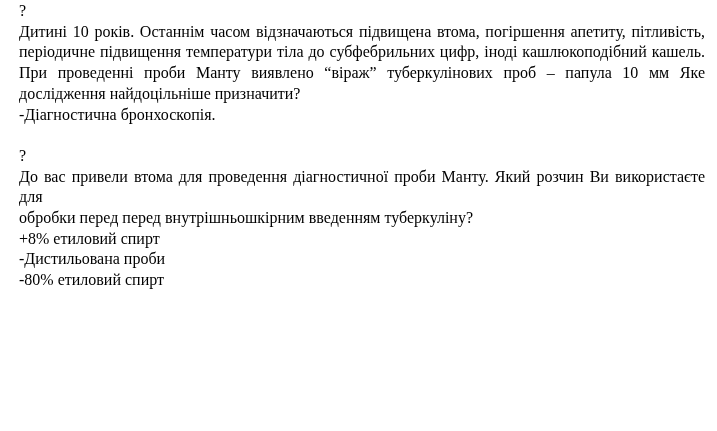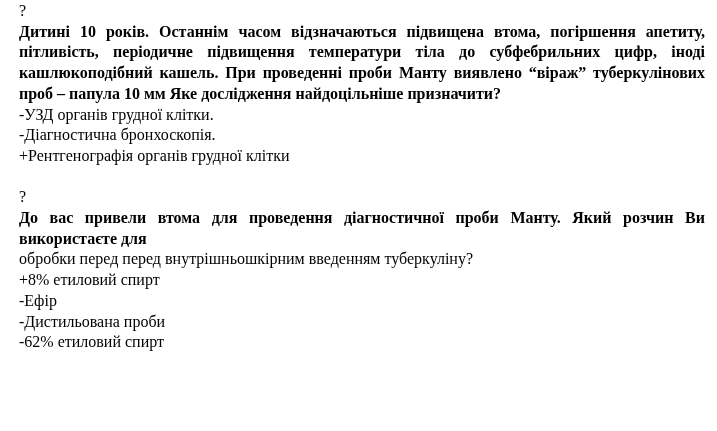--- a/index.html
+++ b/index.html
@@ -10,43 +10,39 @@
     font-family: "Liberation Serif", serif;
     font-size: 16px;
     line-height: 20.7px;
     color: #000000;
   }
   .line { white-space: nowrap; }
   .para {
     text-align: justify;
     text-align-last: left;
     white-space: normal;
-    font-weight: bold;
   }
   .blank { height: 20.7px; }
   .block1 { padding-top: 1px; }
 </style>
 </head>
 <body>
 
 <div class="page">
 
   <div class="block1">
     <div class="line">?</div>
     <div class="para">Дитині 10 років. Останнім часом відзначаються підвищена втома, погіршення апетиту, пітливість, періодичне підвищення температури тіла до субфебрильних цифр, іноді кашлюкоподібний кашель. При проведенні проби Манту виявлено “віраж” туберкулінових проб – папула 10 мм Яке дослідження найдоцільніше призначити?</div>
-    <div class="line">-УЗД органів грудної клітки.</div>
     <div class="line">-Діагностична бронхоскопія.</div>
-    <div class="line">+Рентгенографія органів грудної клітки</div>
   </div>
 
   <div class="blank"></div>
 
   <div>
     <div class="line">?</div>
     <div class="para">До вас привели втома для проведення діагностичної проби Манту. Який розчин Ви використаєте для</div>
     <div class="line">обробки перед перед внутрішньошкірним введенням туберкуліну?</div>
     <div class="line">+8% етиловий спирт</div>
-    <div class="line">-Ефір</div>
     <div class="line">-Дистильована проби</div>
-    <div class="line">-62% етиловий спирт</div>
+    <div class="line">-80% етиловий спирт</div>
   </div>
 
 </div>
 
 </body></html>

